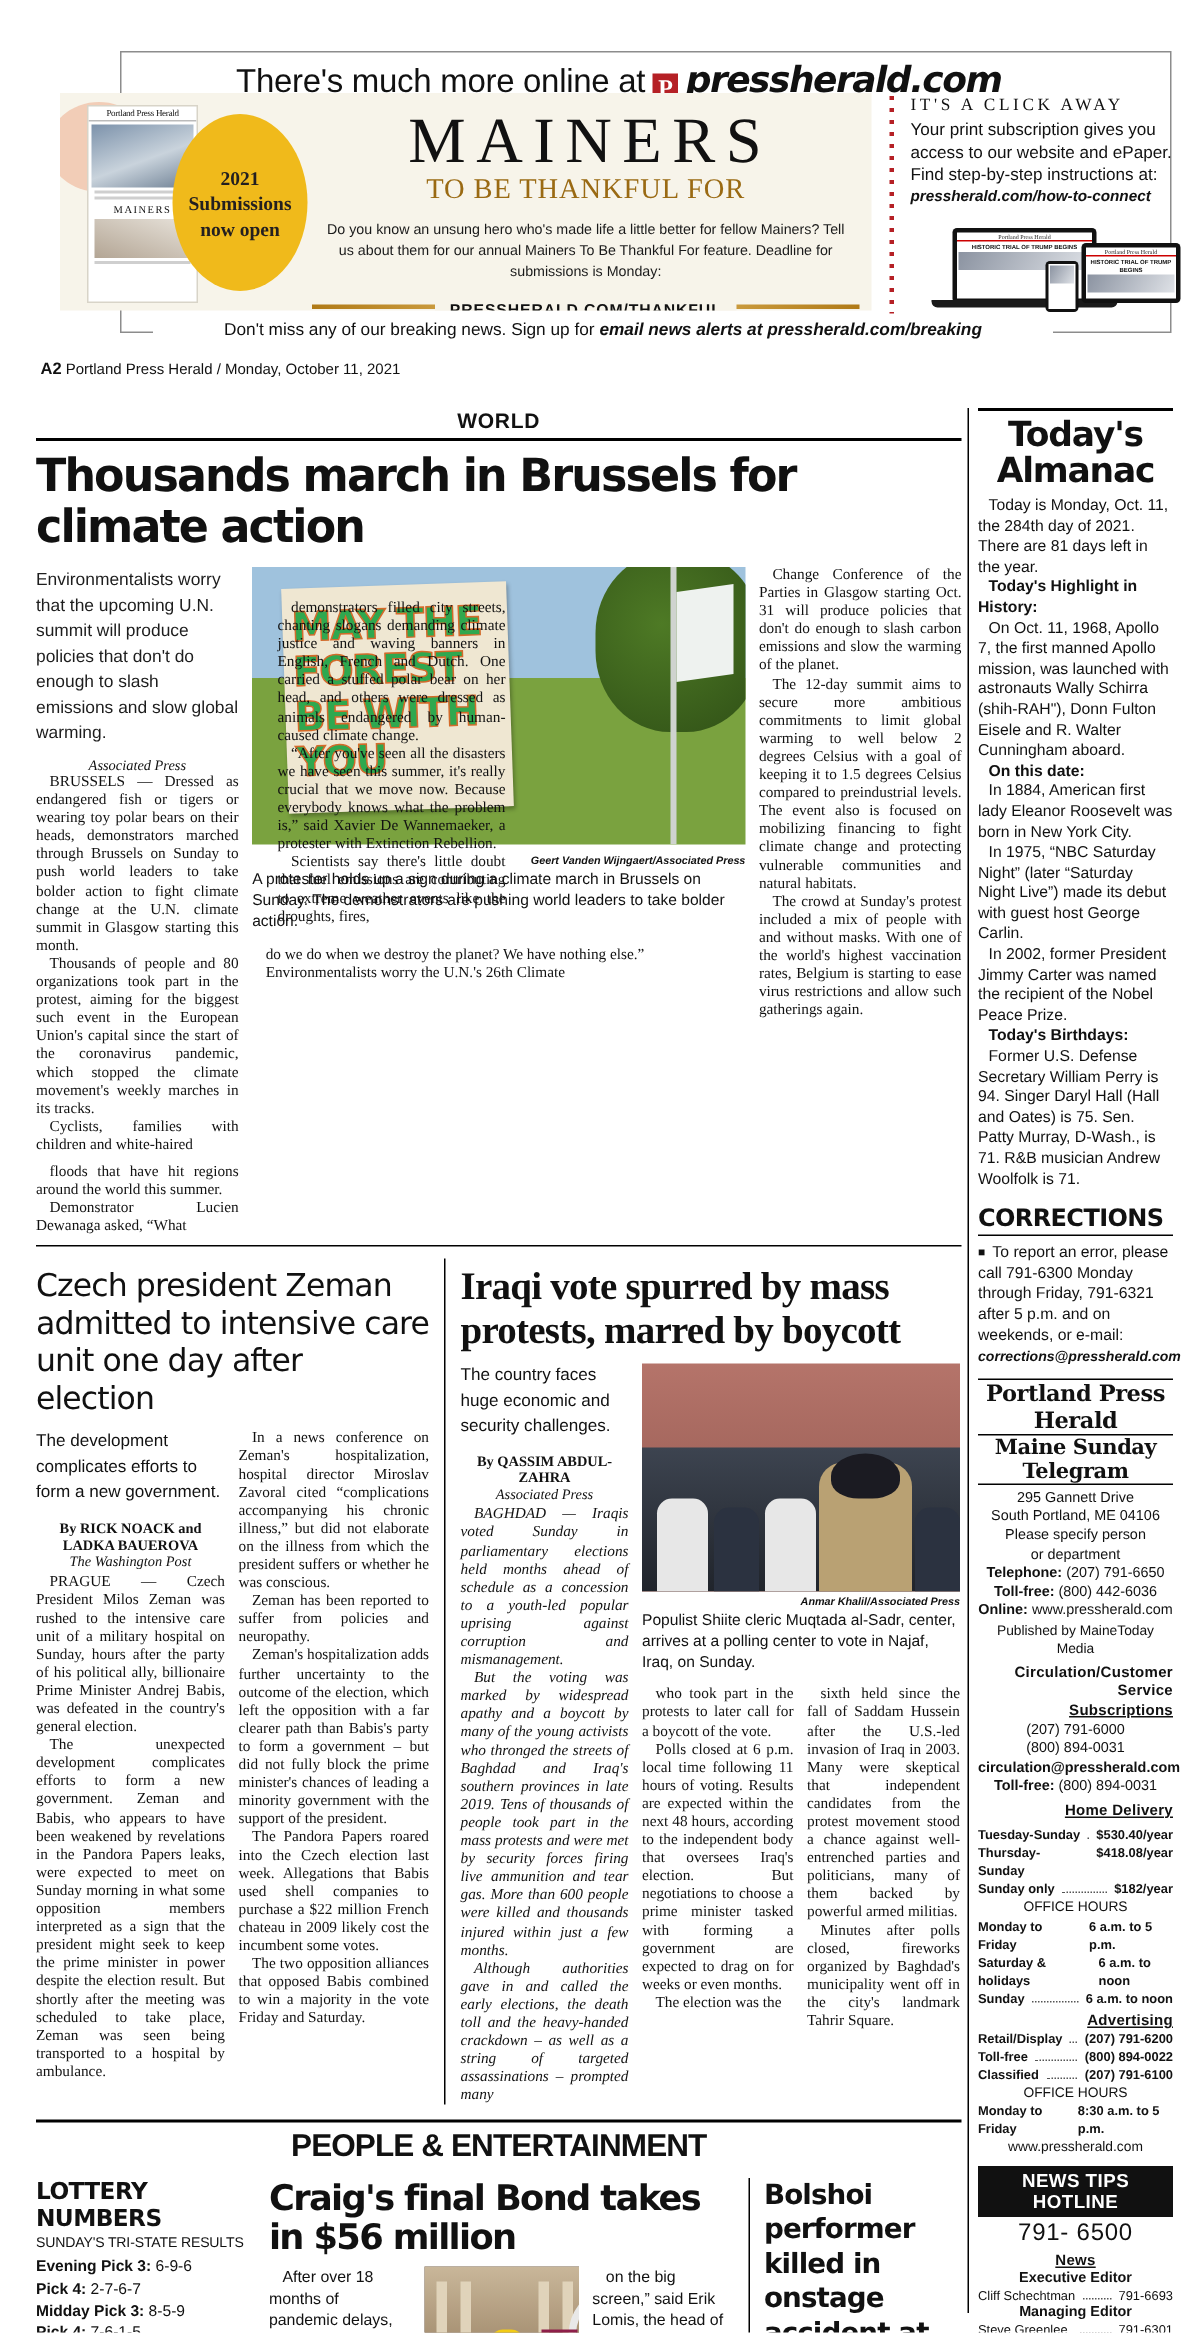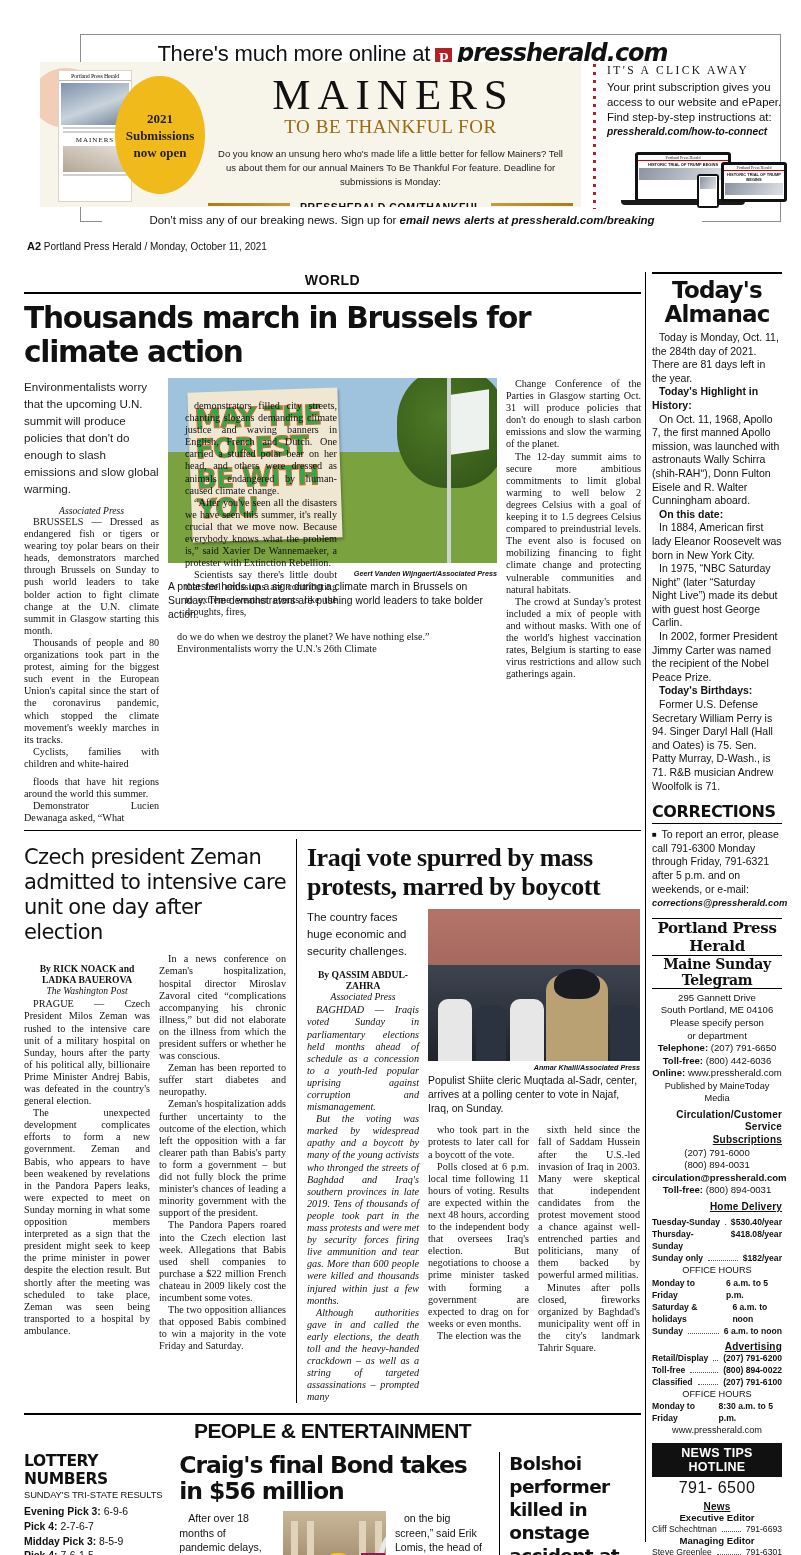--- a/index.html
+++ b/index.html
@@ -292,33 +292,34 @@
     </div>
 
     <div class="rule-thin" style="margin-top:6px;"></div>
 
     <div class="band2">
 
       <div class="a2">
         <h2 class="hl-2">Czech president Zeman admitted to intensive care unit one day after election</h2>
         <div style="display:flex;gap:9px;">
           <div style="width:126px;">
+            <div class="deck2">The development complicates efforts to form a new government.</div>
             <div class="byline" style="margin-top:10px;">
               <b>By RICK NOACK and LADKA BAUEROVA</b><br>
               <span>The Washington Post</span>
             </div>
             <div class="bodytxt" style="margin-top:2px;">
               <p>PRAGUE — Czech President Milos Zeman was rushed to the intensive care unit of a military hospital on Sunday, hours after the party of his political ally, billionaire Prime Minister Andrej Babis, was defeated in the country's general election.</p>
               <p>The unexpected development complicates efforts to form a new government. Zeman and Babis, who appears to have been weakened by revelations in the Pandora Papers leaks, were expected to meet on Sunday morning in what some opposition members interpreted as a sign that the president might seek to keep the prime minister in power despite the election result. But shortly after the meeting was scheduled to take place, Zeman was seen being transported to a hospital by ambulance.</p>
             </div>
           </div>
           <div style="width:127px;">
             <div class="bodytxt">
               <p>In a news conference on Zeman's hospitalization, hospital director Miroslav Zavoral cited “complications accompanying his chronic illness,” but did not elaborate on the illness from which the president suffers or whether he was conscious.</p>
-              <p>Zeman has been reported to suffer start diabetes and neuropathy.</p>
+              <p>Zeman has been reported to suffer from policies and neuropathy.</p>
               <p>Zeman's hospitalization adds further uncertainty to the outcome of the election, which left the opposition with a far clearer path than Babis's party to form a government – but did not fully block the prime minister's chances of leading a minority government with the support of the president.</p>
               <p>The Pandora Papers roared into the Czech election last week. Allegations that Babis used shell companies to purchase a $22 million French chateau in 2009 likely cost the incumbent some votes.</p>
               <p>The two opposition alliances that opposed Babis combined to win a majority in the vote Friday and Saturday.</p>
             </div>
           </div>
         </div>
       </div>
 
       <div class="a3" style="border-left:1px solid #000;padding-left:10px;">
         <h2 class="hl-3">Iraqi vote spurred by mass protests, marred by boycott</h2>

